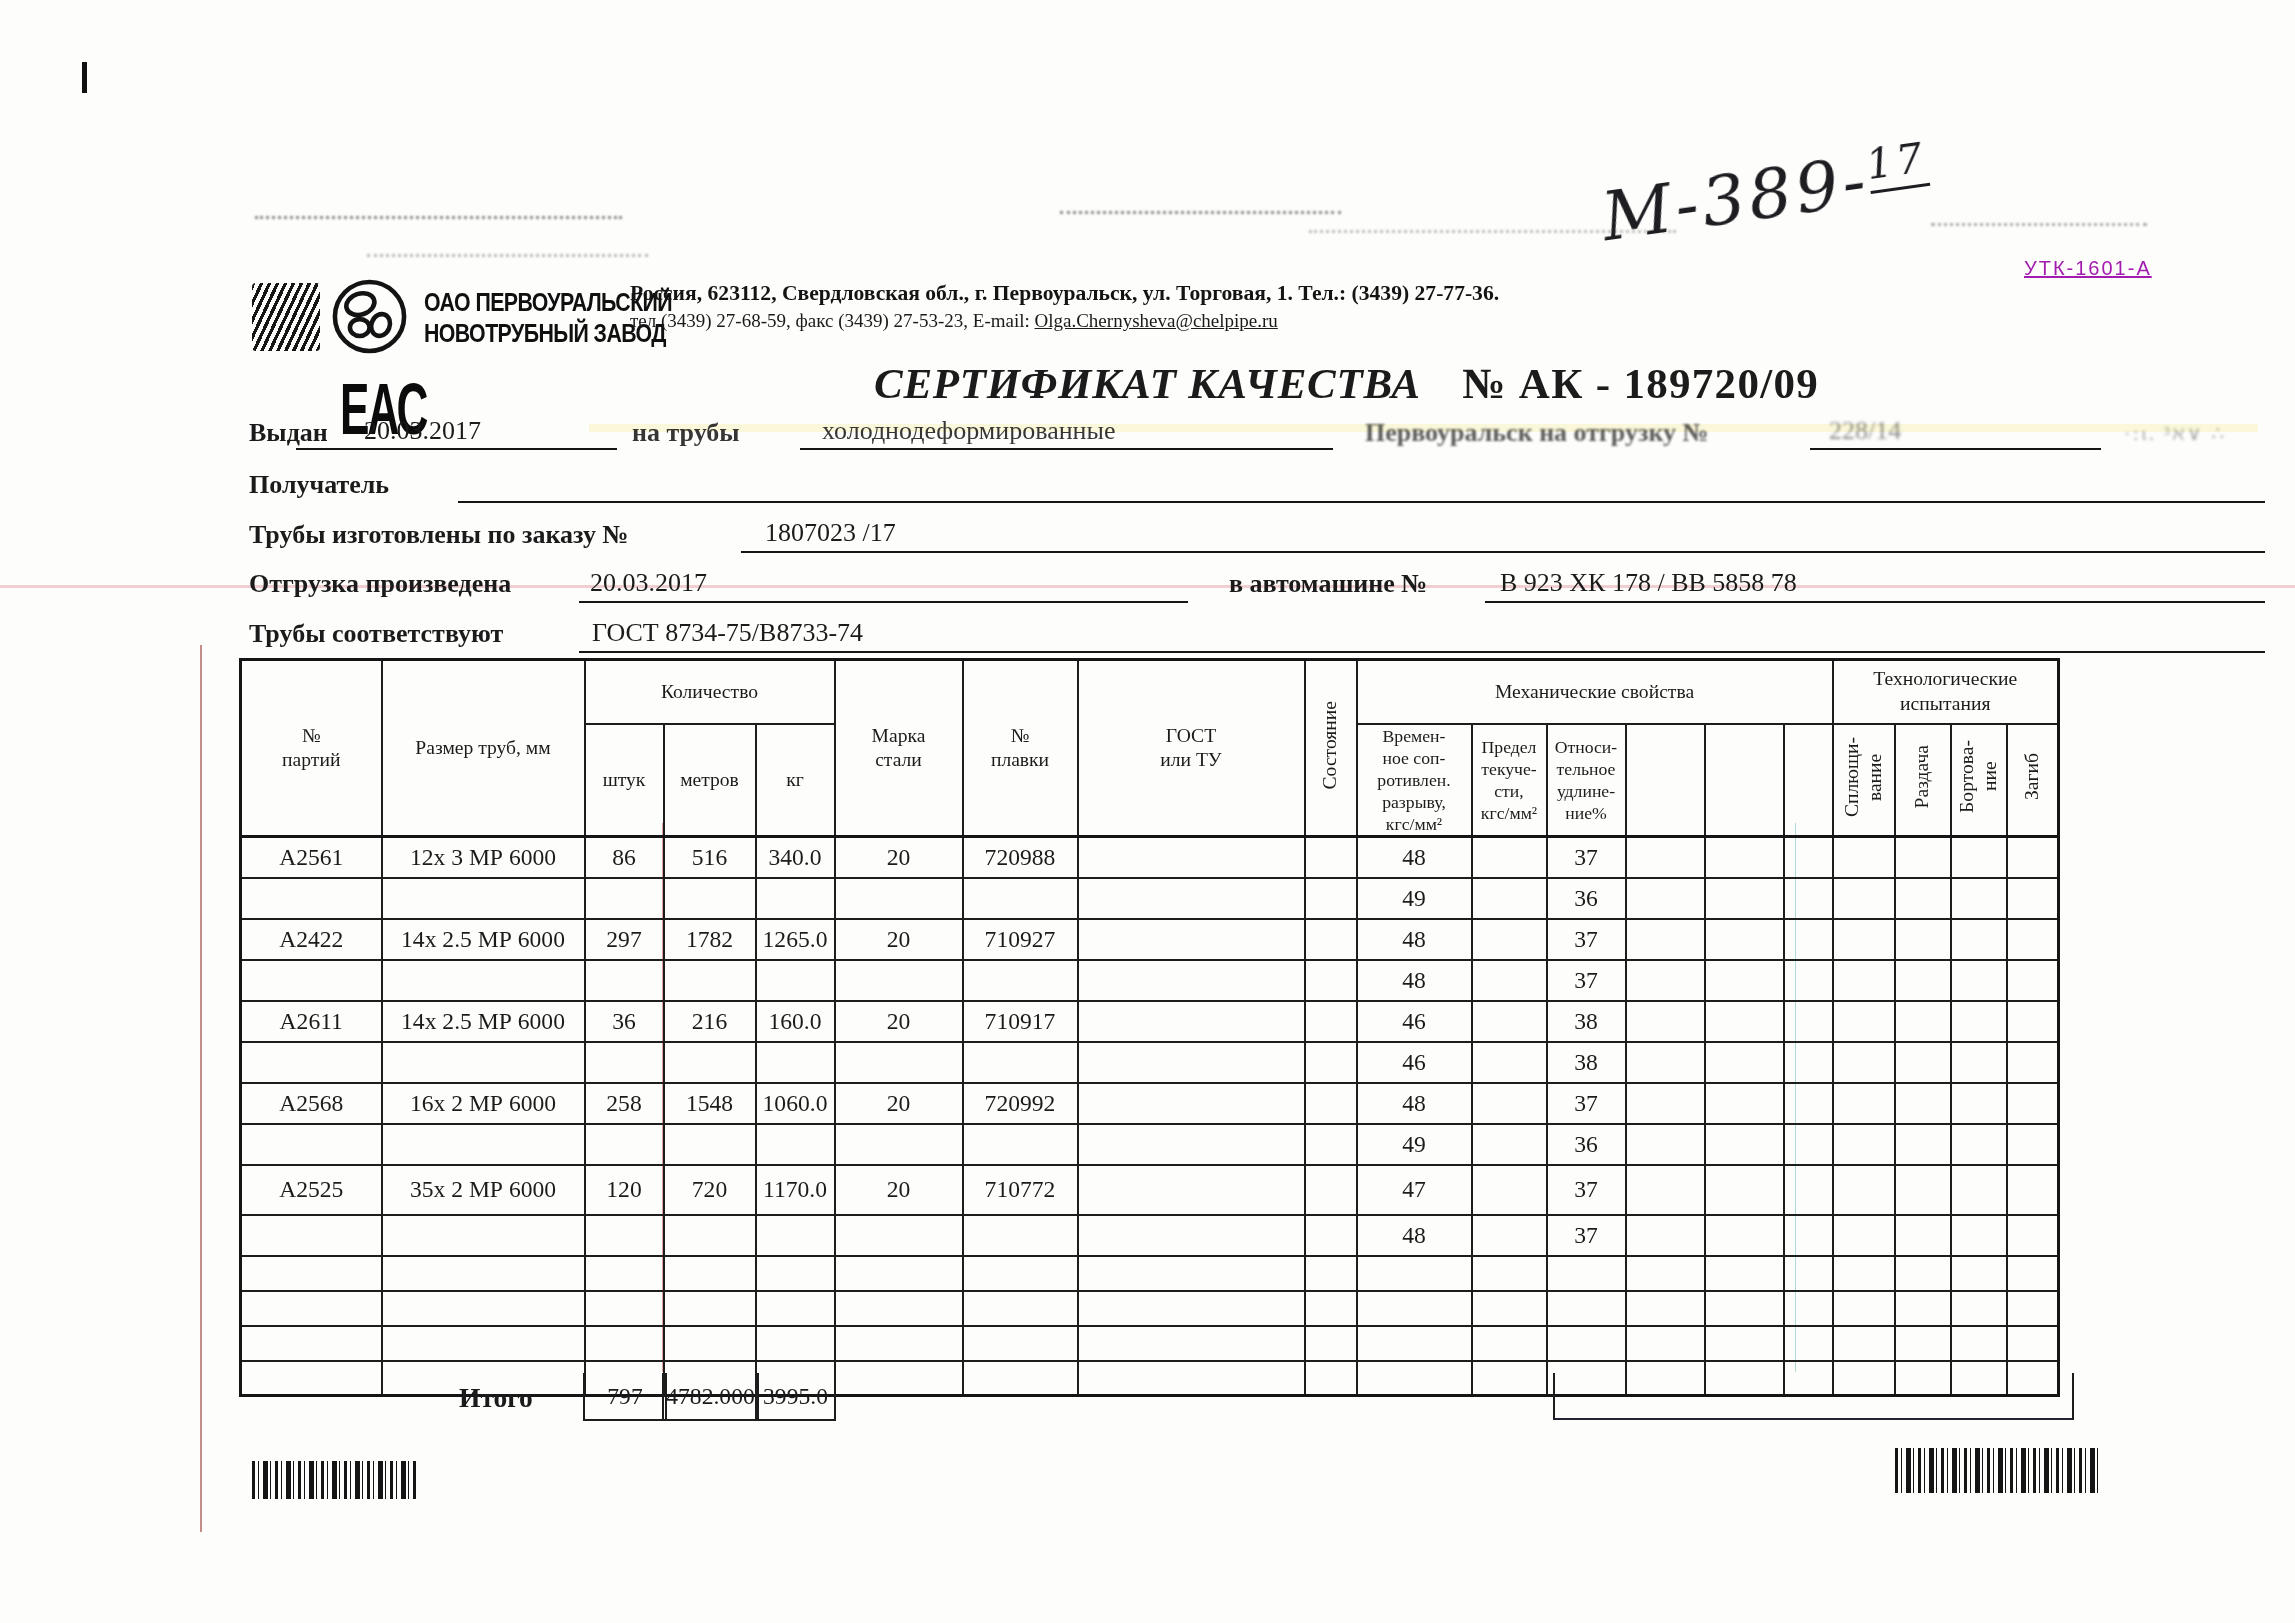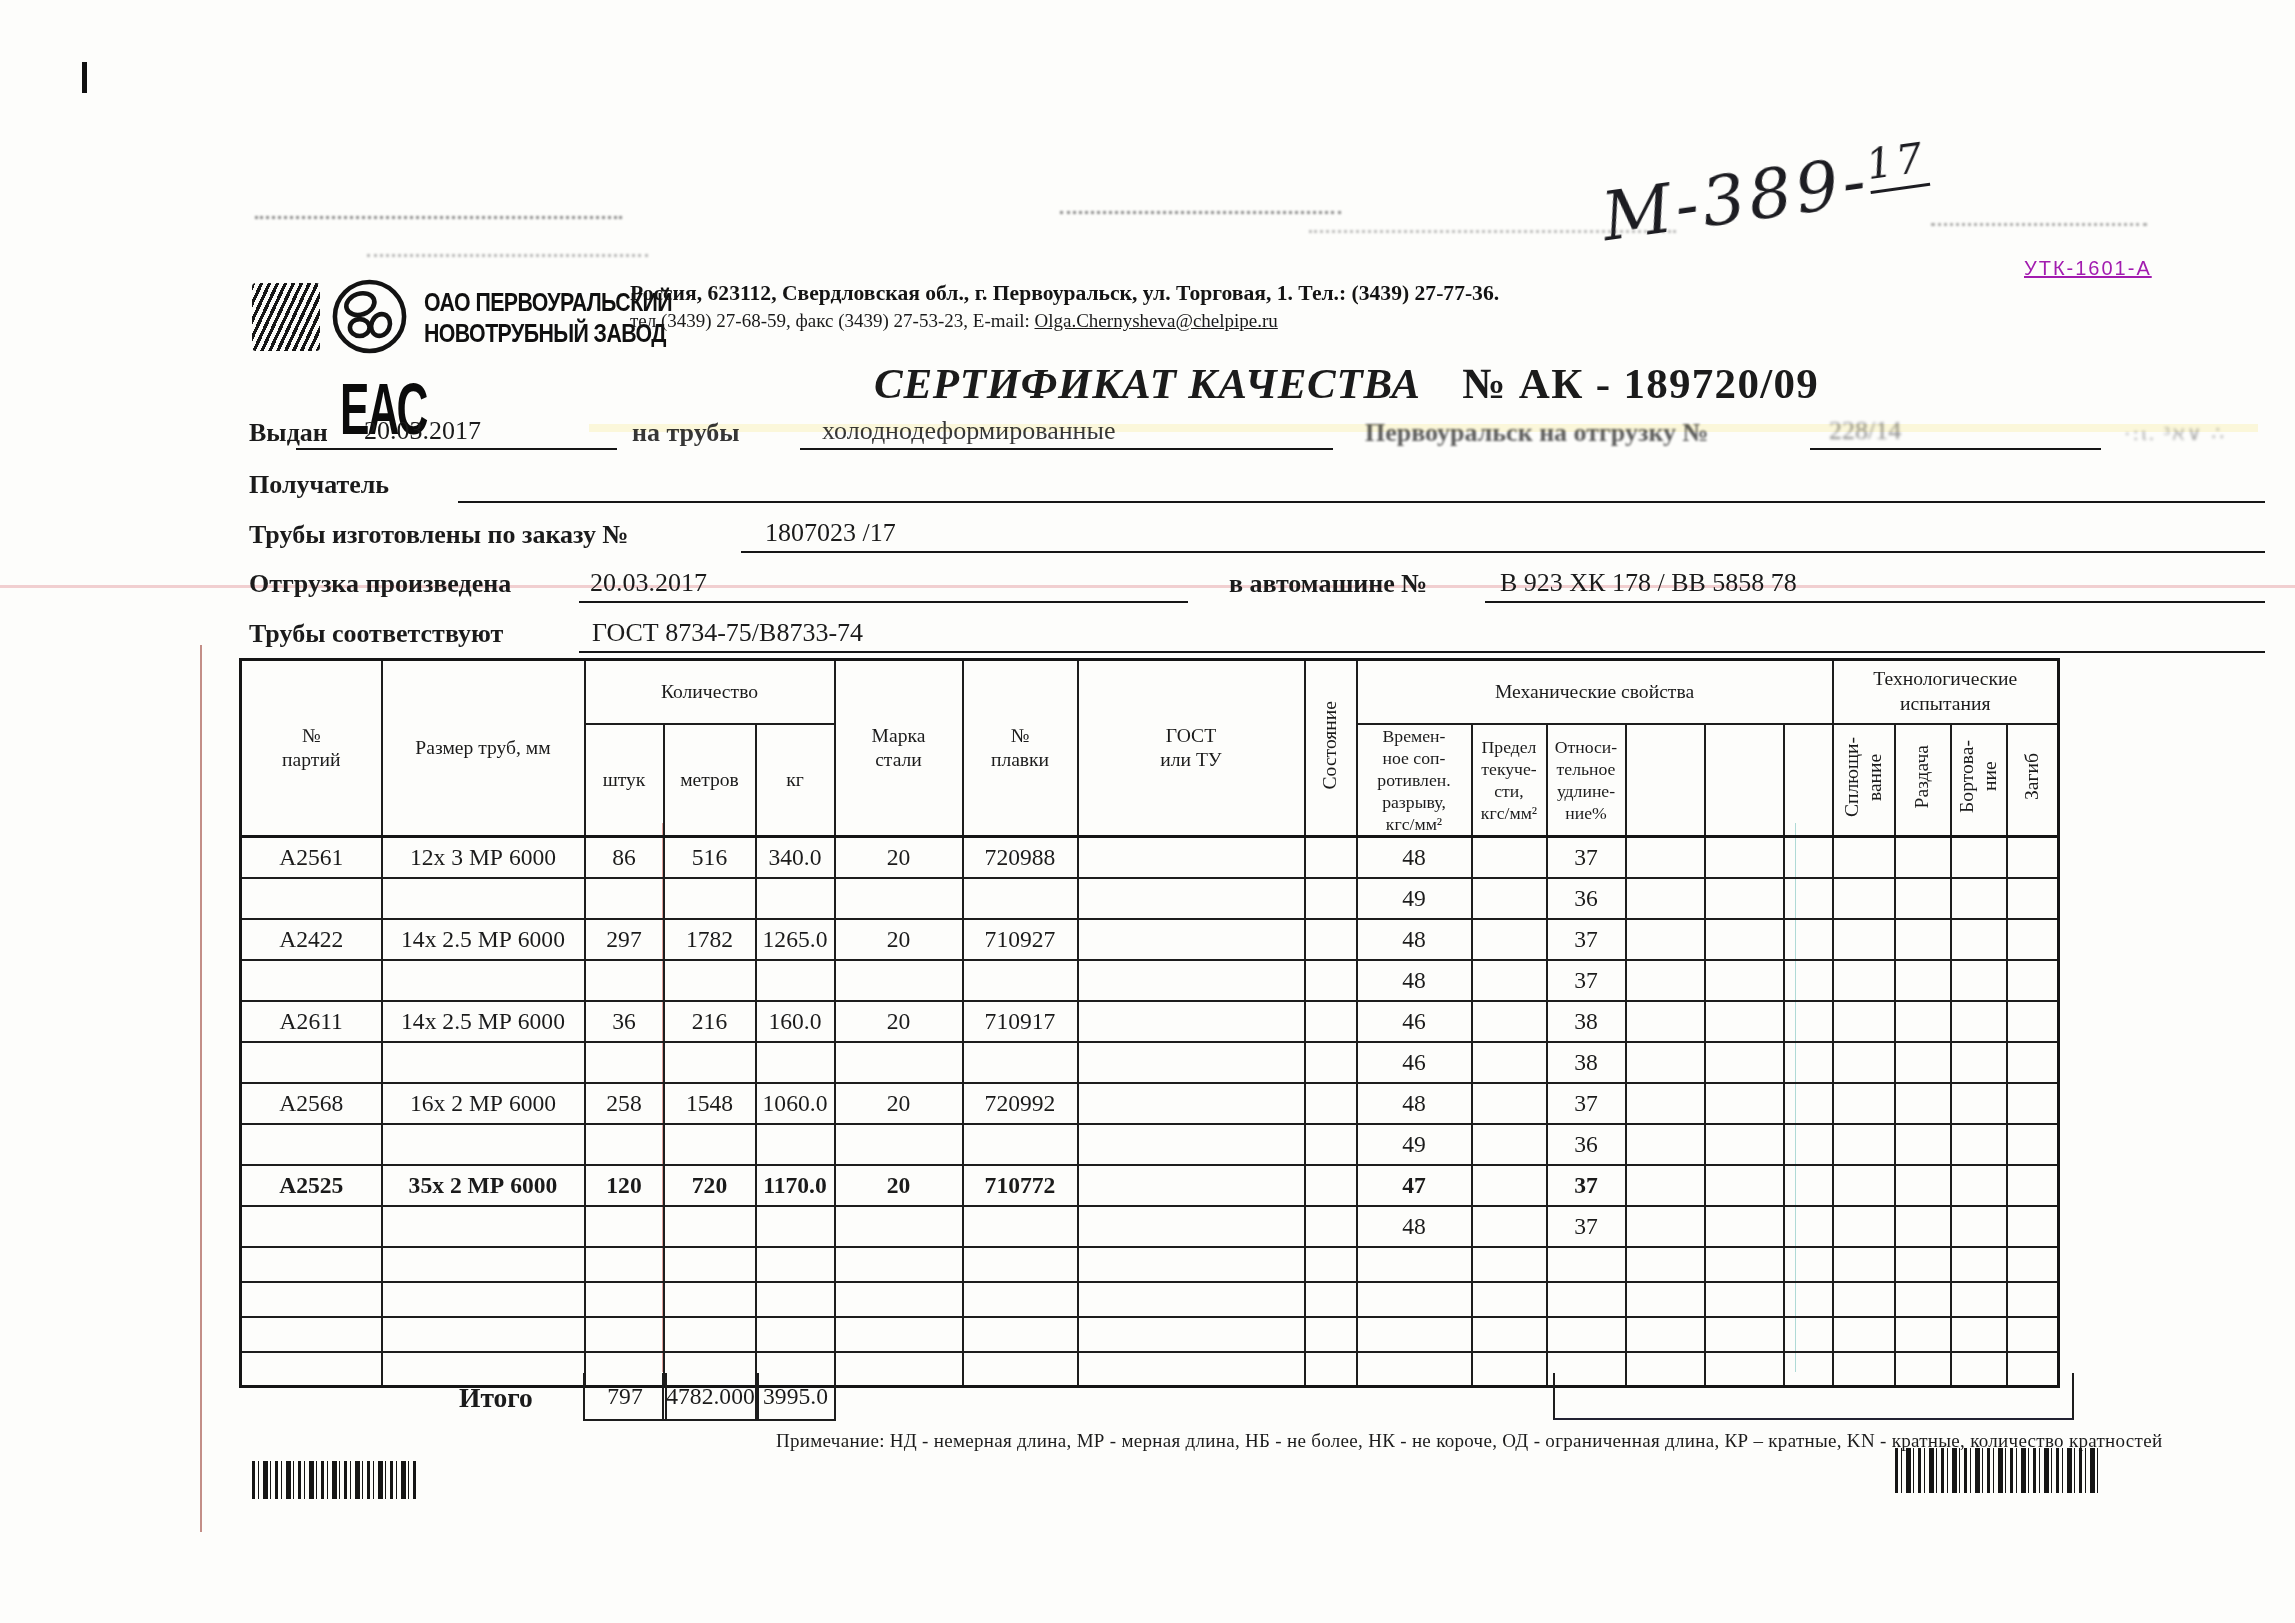--- a/index.html
+++ b/index.html
@@ -363,21 +363,21 @@
             <td></td>
             <td>36</td>
             <td></td>
             <td></td>
             <td></td>
             <td></td>
             <td></td>
             <td></td>
             <td></td>
           </tr>
-          <tr style="height: 41px; font-weight: bold;">
+          <tr style="height: 50px;">
             <td>А2525</td>
             <td>35х 2 МР 6000</td>
             <td>120</td>
             <td>720</td>
             <td>1170.0</td>
             <td>20</td>
             <td>710772</td>
             <td></td>
             <td></td>
             <td>47</td>
@@ -499,19 +499,18 @@
         </tbody>
       </table>
   </div>
 
   <div class="abs total-lbl" style="left:459px;top:1382px;">Итого</div>
   <div class="abs tbox" style="left:583px;top:1373px;width:80px;height:46px;">797</div>
   <div class="abs tbox" style="left:662px;top:1373px;width:93px;height:46px;">4782.000</div>
   <div class="abs tbox" style="left:755px;top:1373px;width:77px;height:46px;">3995.0</div>
   <div class="abs tbox" style="left:1553px;top:1373px;width:517px;height:45px;border-bottom-color:#223;"></div>
 
-  <div class="abs footnote" style="left:776px;top:1430px;">Примечание: НД - немерная длина, МР - мерная длина, НБ - не более, НК - не короче, ОД - ограниченная длина, КР – кратные, KN - кратные, количество кратностей</div>
 
   <div class="abs barcode" style="left:252px;top:1461px;width:165px;height:38px;"></div>
   <div class="abs barcode" style="left:1895px;top:1448px;width:204px;height:45px;"></div>
 
 </div>
 
 
 </body></html>

